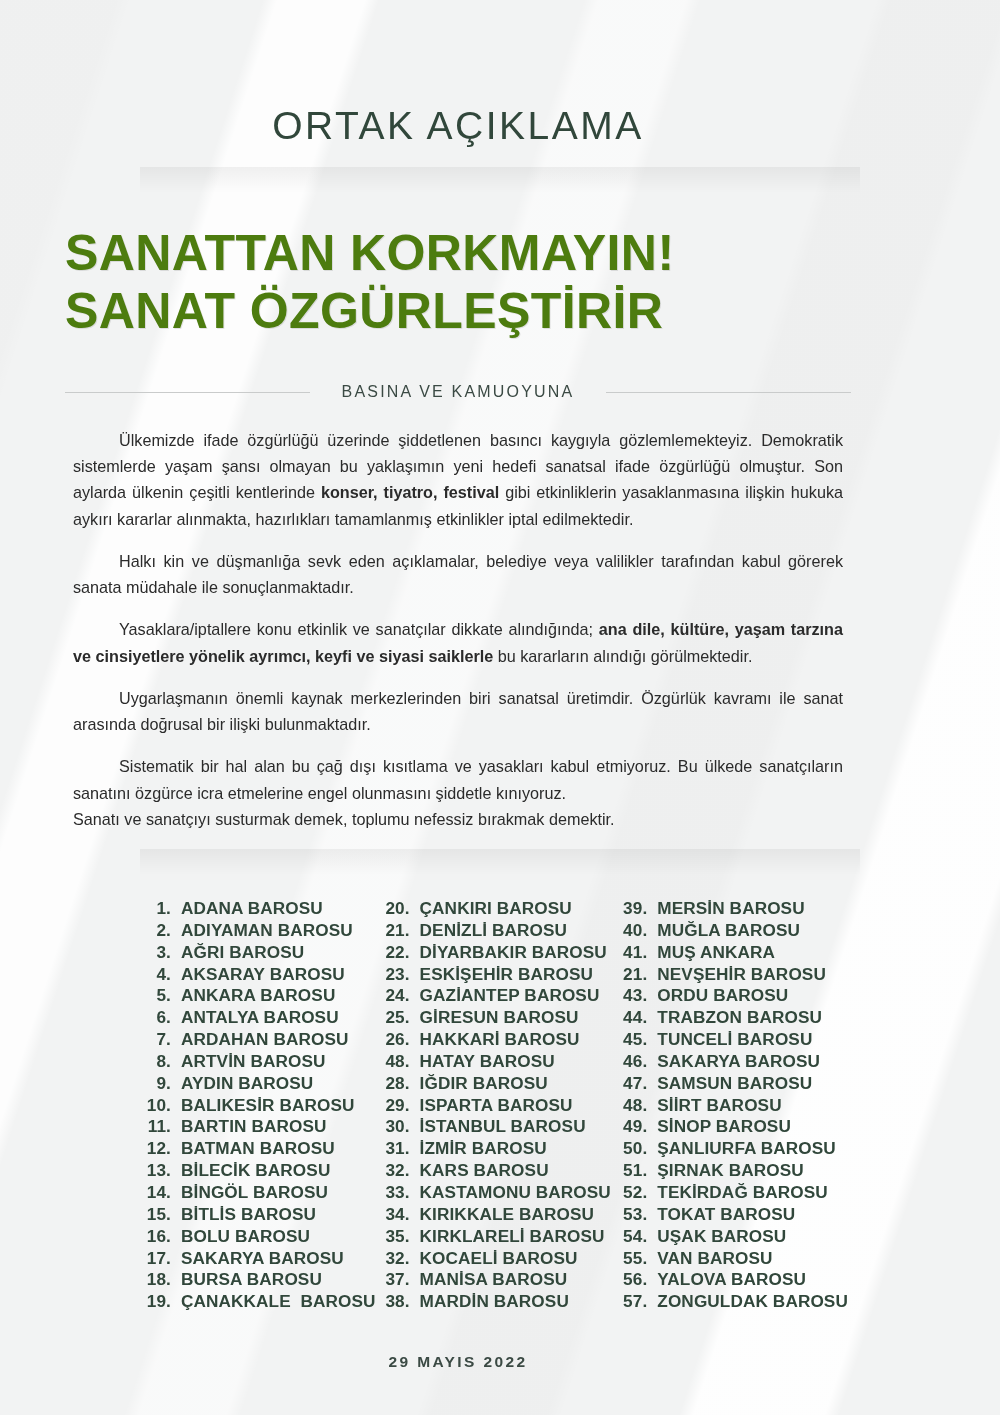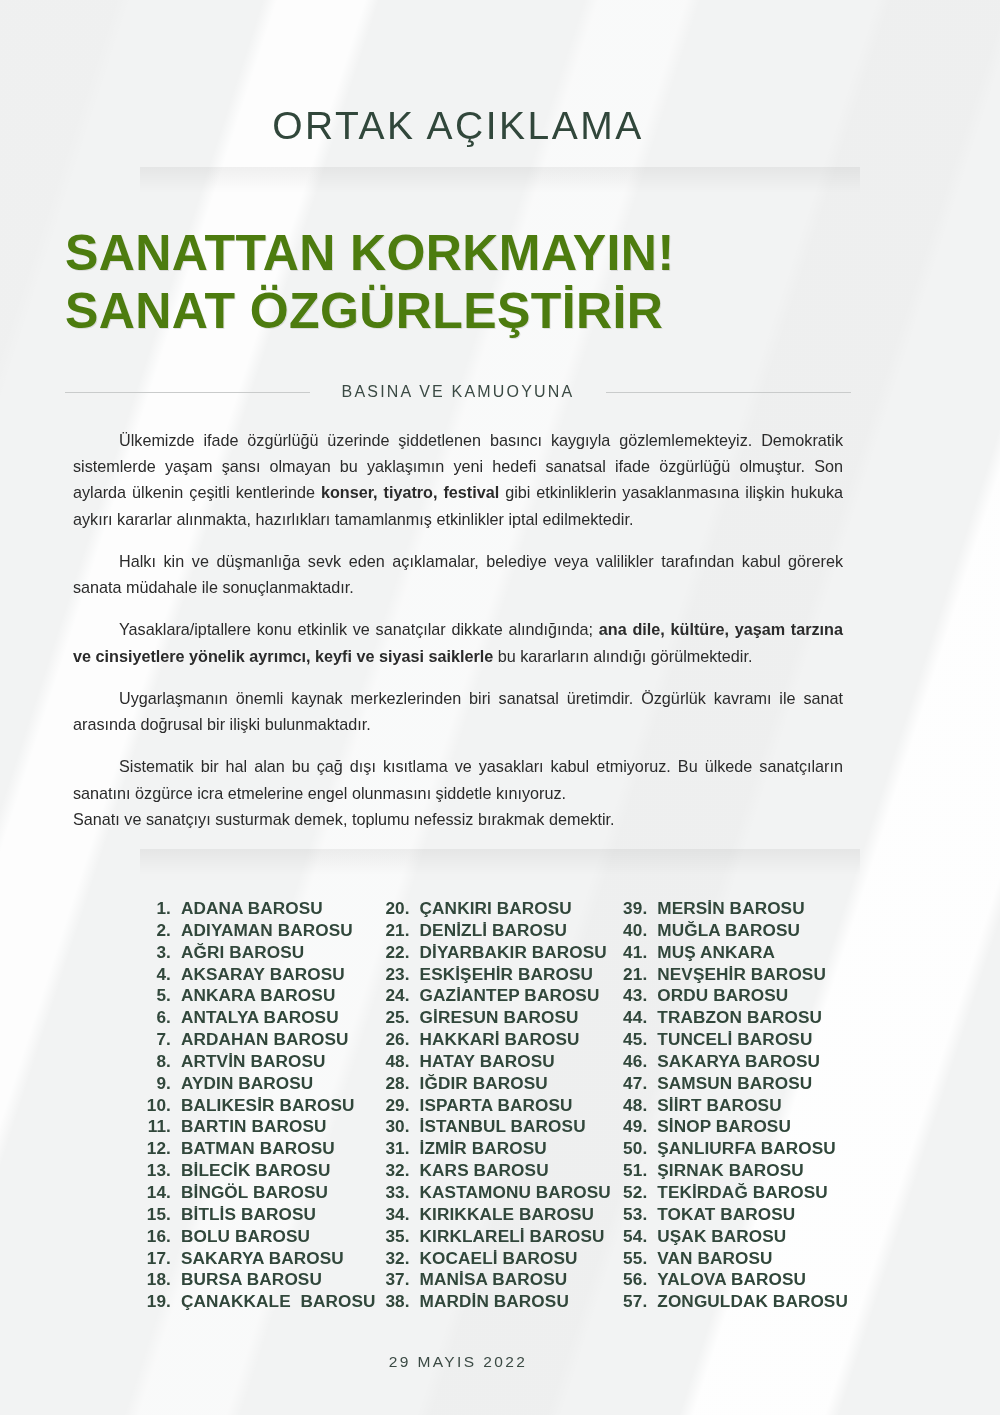--- a/index.html
+++ b/index.html
@@ -138,21 +138,21 @@
     flex:0 0 34px;
     margin-right:10px;
   }
   .bar-name { flex:1 1 auto; }
 
   
   .doc-date {
     text-align:center;
     margin-top:40px;
     font-size:15.5px;
-    font-weight:400;
+    font-weight:700;
     letter-spacing:2.4px;
     color:#3b4a44;
   }
 </style>
 </head>
 <body>
 
 <div class="bg-streaks"></div>
 <div class="band band-top"></div>
 <div class="band band-mid"></div>

